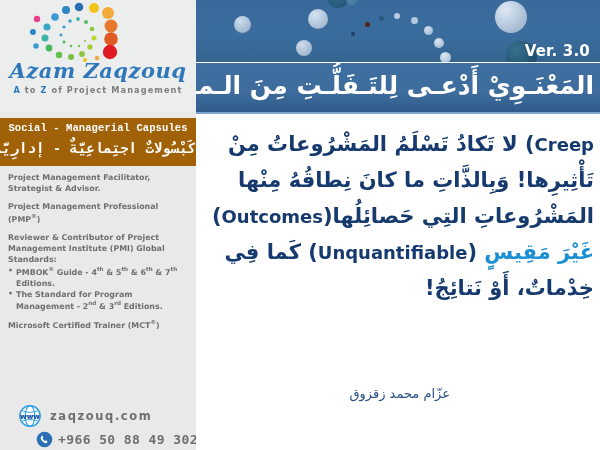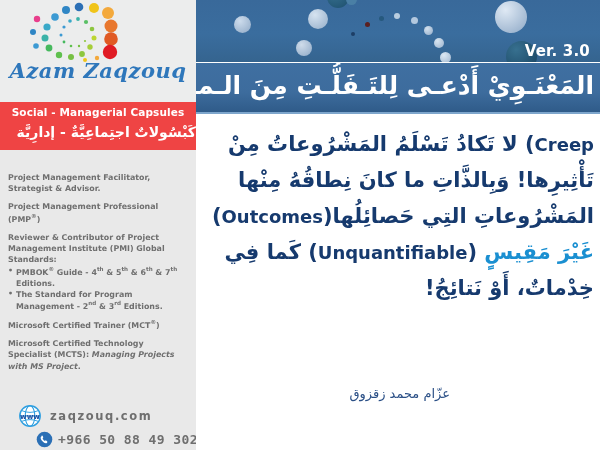--- a/index.html
+++ b/index.html
@@ -29,22 +29,23 @@
     color:#2e77bb;white-space:nowrap;
   }
   .brand-tag{
     position:absolute;left:8px;top:85px;width:180px;
     text-align:center;font-size:8.2px;letter-spacing:1.1px;
     color:#7d7d7d;font-weight:bold;white-space:nowrap;
   }
   .brand-tag .az{color:#2e77bb;}
 
   .capsule-bar{
-    position:absolute;left:0;top:102px;width:196px;height:48px;
-    background:#ef4444;
+    position:absolute;left:0;top:118px;width:196px;height:48px;
+    background:#a16207;
+    font-family:Liberation Mono, monospace;
   }
   .capsule-en{
     position:absolute;left:0;top:4px;width:196px;text-align:center;
     color:#ffffff;font-size:10.5px;font-weight:bold;letter-spacing:0.1px;
     white-space:nowrap;
   }
   .capsule-ar{
     position:absolute;left:0;top:22px;width:196px;text-align:right;
     color:#ffffff;font-size:14px;font-weight:bold;direction:rtl;
     white-space:nowrap;
@@ -171,20 +172,23 @@
         <circle cx="63" cy="44" r="1.2" fill="#76c043"></circle>
         <circle cx="69" cy="39" r="1.1" fill="#8dc63f"></circle>
         <circle cx="21" cy="17" r="3.2" fill="#e83e8c"></circle>
         <circle cx="17" cy="30" r="3.0" fill="#2f86c5"></circle>
         <circle cx="20" cy="44" r="2.8" fill="#3c9ad3"></circle>
         <circle cx="69" cy="58" r="2.0" fill="#f0c419"></circle>
         <circle cx="81" cy="56" r="2.2" fill="#f3a93c"></circle>
       </svg>
 
       <div class="brand-name">Azam Zaqzouq</div>
+      <div class="brand-tag">
+        <span class="az">A</span><span> to </span><span class="az">Z</span><span> of Project Management</span>
+      </div>
     </div>
 
     <div class="capsule-bar">
       <div class="capsule-en">Social - Managerial Capsules</div>
       <div class="capsule-ar">كَبْسُولاتٌ اجتِماعِيَّةٌ - إدارِيَّة</div>
     </div>
 
     <div class="creds" id="creds">
         <div class="cred">
           <div>Project Management Facilitator, Strategist &amp; Advisor.</div>
@@ -194,23 +198,20 @@
         </div>
         <div class="cred">
           <div>Reviewer &amp; Contributor of Project Management Institute (PMI) Global Standards:</div>
           <ul class="cred-list">
             <li>PMBOK<span class="sup">®</span> Guide - 4<span class="sup">th</span> &amp; 5<span class="sup">th</span> &amp; 6<span class="sup">th</span> &amp; 7<span class="sup">th</span> Editions.</li>
             <li>The Standard for Program Management - 2<span class="sup">nd</span> &amp; 3<span class="sup">rd</span> Editions.</li>
           </ul>
         </div>
         <div class="cred">
           <div>Microsoft Certified Trainer (MCT<span class="sup">®</span>)</div>
-        </div>
-        <div class="cred">
-          <div>Microsoft Certified Technology Specialist (MCTS): <span class="ital">Managing Projects with MS Project</span>.</div>
         </div>
       </div>
 
     <div class="web-row">
       <svg class="globe" viewBox="0 0 40 40">
         <circle cx="20" cy="20" r="17" fill="#ffffff" stroke="#2f9fe0" stroke-width="2.4"></circle>
         <ellipse cx="20" cy="20" rx="8" ry="17" fill="none" stroke="#2f9fe0" stroke-width="1.8"></ellipse>
         <line x1="3" y1="20" x2="37" y2="20" stroke="#2f9fe0" stroke-width="1.8"></line>
         <path d="M6 11 Q20 17 34 11" fill="none" stroke="#2f9fe0" stroke-width="1.6"></path>
         <path d="M6 29 Q20 23 34 29" fill="none" stroke="#2f9fe0" stroke-width="1.6"></path>

